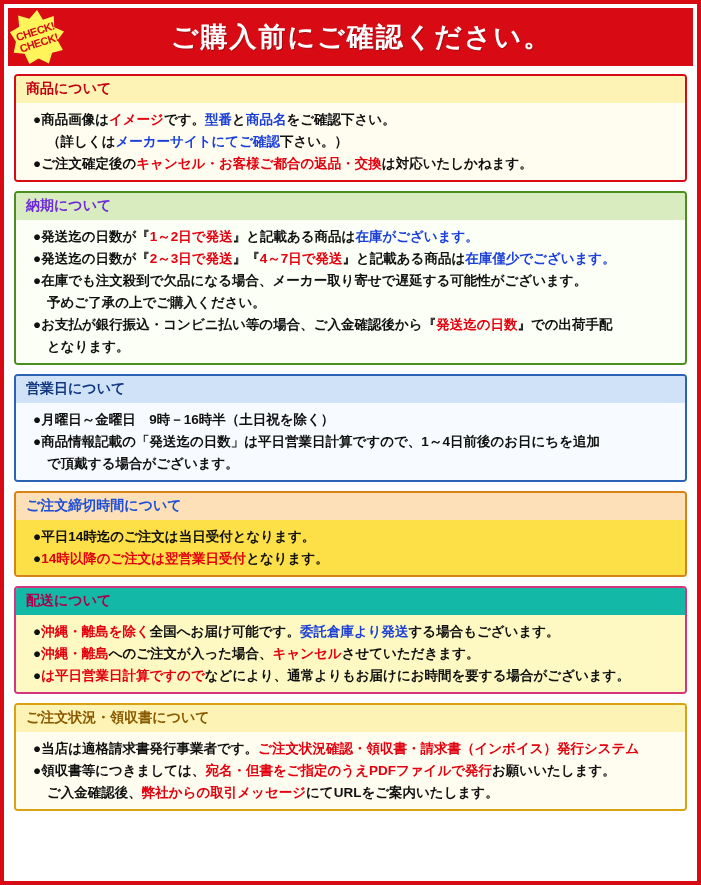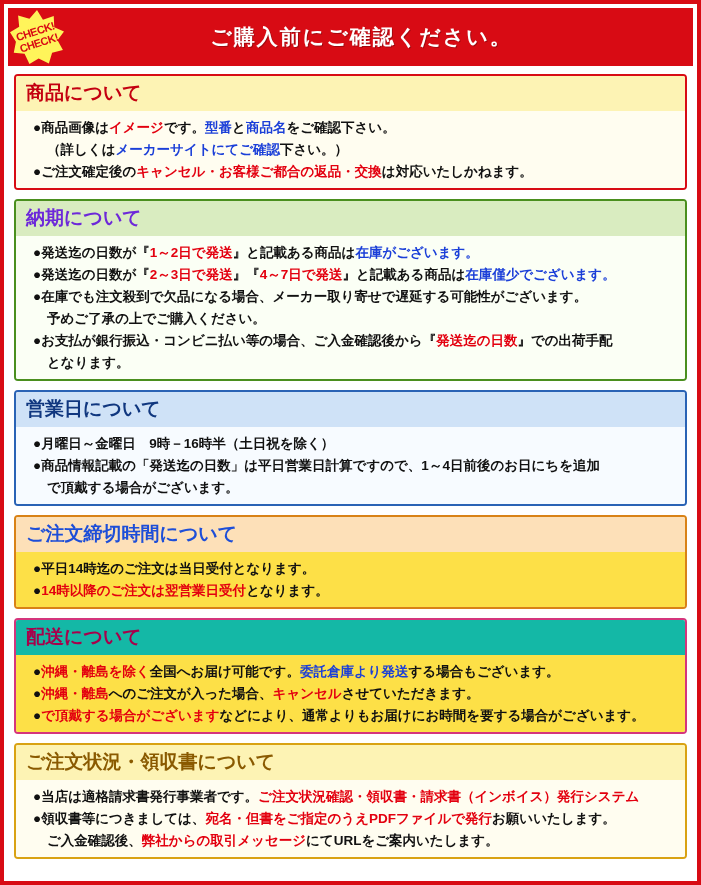--- a/index.html
+++ b/index.html
@@ -56,40 +56,40 @@
     font-size: 11px;
     font-weight: bold;
     line-height: 12px;
     transform: rotate(-18deg);
     letter-spacing: -0.5px;
   }
   .header-title {
     width: 100%;
     text-align: center;
     color: #ffffff;
-    font-size: 21px;
+    font-size: 27px;
     font-weight: bold;
     letter-spacing: 2px;
     padding-left: 22px;
     box-sizing: border-box;
     font-family: "Liberation Serif", serif;
     text-shadow: 1px 1px 0 rgba(0,0,0,0.25);
   }
   
   .content {
     padding: 8px 10px 6px 10px;
   }
   .section {
     margin-bottom: 9px;
     border: 2px solid #d80b14;
     border-radius: 4px;
     overflow: hidden;
   }
   .sec-title {
-    font-size: 19px;
+    font-size: 14px;
     font-weight: bold;
     padding: 4px 10px 5px 10px;
     font-family: "Liberation Sans", sans-serif;
   }
   .sec-body {
     background: #ffffff;
     padding: 6px 9px 7px 17px;
   }
   .line {
     font-size: 13.5px;
@@ -119,21 +119,21 @@
   .sec-biz .sec-title { background: #cfe2f7; color: #10377f; }
   .sec-biz { border-color: #2a63b5; }
   .sec-biz .sec-body { background: #f7fbff; }
 
   .sec-cut .sec-title { background: #fde0b8; color: #1d4ed8; }
   .sec-cut { border-color: #d98216; }
   .sec-cut .sec-body { background: #fde047; }
 
   .sec-ship .sec-title { background: #14b8a6; color: #a8004b; }
   .sec-ship { border-color: #d5357c; }
-  .sec-ship .sec-body { background: #fde047; }
+  .sec-ship .sec-body { background: #fef9c3; }
 
   .sec-order .sec-title { background: #fdf3b4; color: #8a5a00; }
   .sec-order { border-color: #d9a213; }
   .sec-order .sec-body { background: #fffdf0; }
 </style>
 </head>
 <body>
 
 <div id="page">
 
@@ -214,21 +214,21 @@
       <div class="section sec-ship">
         <div class="sec-title">配送について</div>
         <div class="sec-body">
           <div class="line">
             <div class="ltext"><span class="black">●</span><span class="red">沖縄・離島を除く</span><span class="black">全国へお届け可能です。</span><span class="blue">委託倉庫より発送</span><span class="black">する場合もございます。</span></div>
           </div>
           <div class="line">
             <div class="ltext"><span class="black">●</span><span class="red">沖縄・離島</span><span class="black">へのご注文が入った場合、</span><span class="red">キャンセル</span><span class="black">させていただきます。</span></div>
           </div>
           <div class="line">
-            <div class="ltext"><span class="black">●</span><span class="red">で頂戴する場合がございます</span><span class="black">などにより、通常よりもお届けにお時間を要する場合がございます。</span></div>
+            <div class="ltext"><span class="black">●</span><span class="red">は平日営業日計算ですので</span><span class="black">などにより、通常よりもお届けにお時間を要する場合がございます。</span></div>
           </div>
         </div>
       </div>
       <div class="section sec-order">
         <div class="sec-title">ご注文状況・領収書について</div>
         <div class="sec-body">
           <div class="line">
             <div class="ltext"><span class="black">●当店は適格請求書発行事業者です。</span><span class="red">ご注文状況確認・領収書・請求書（インボイス）発行システム</span></div>
           </div>
           <div class="line">

